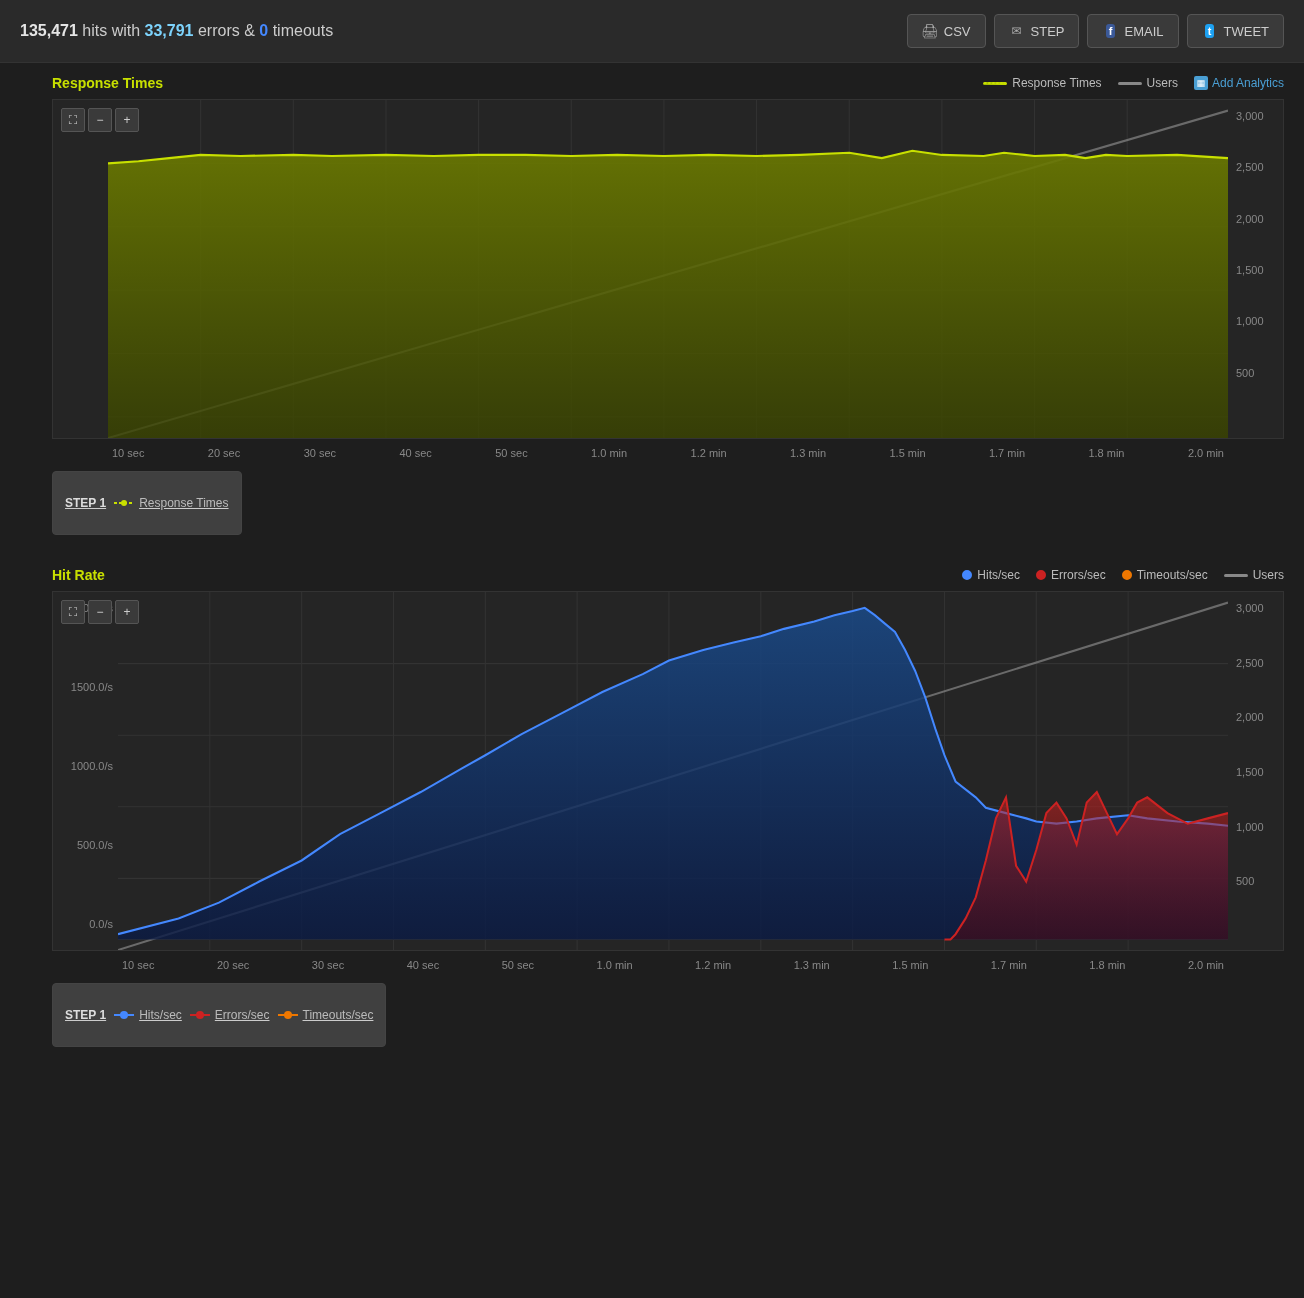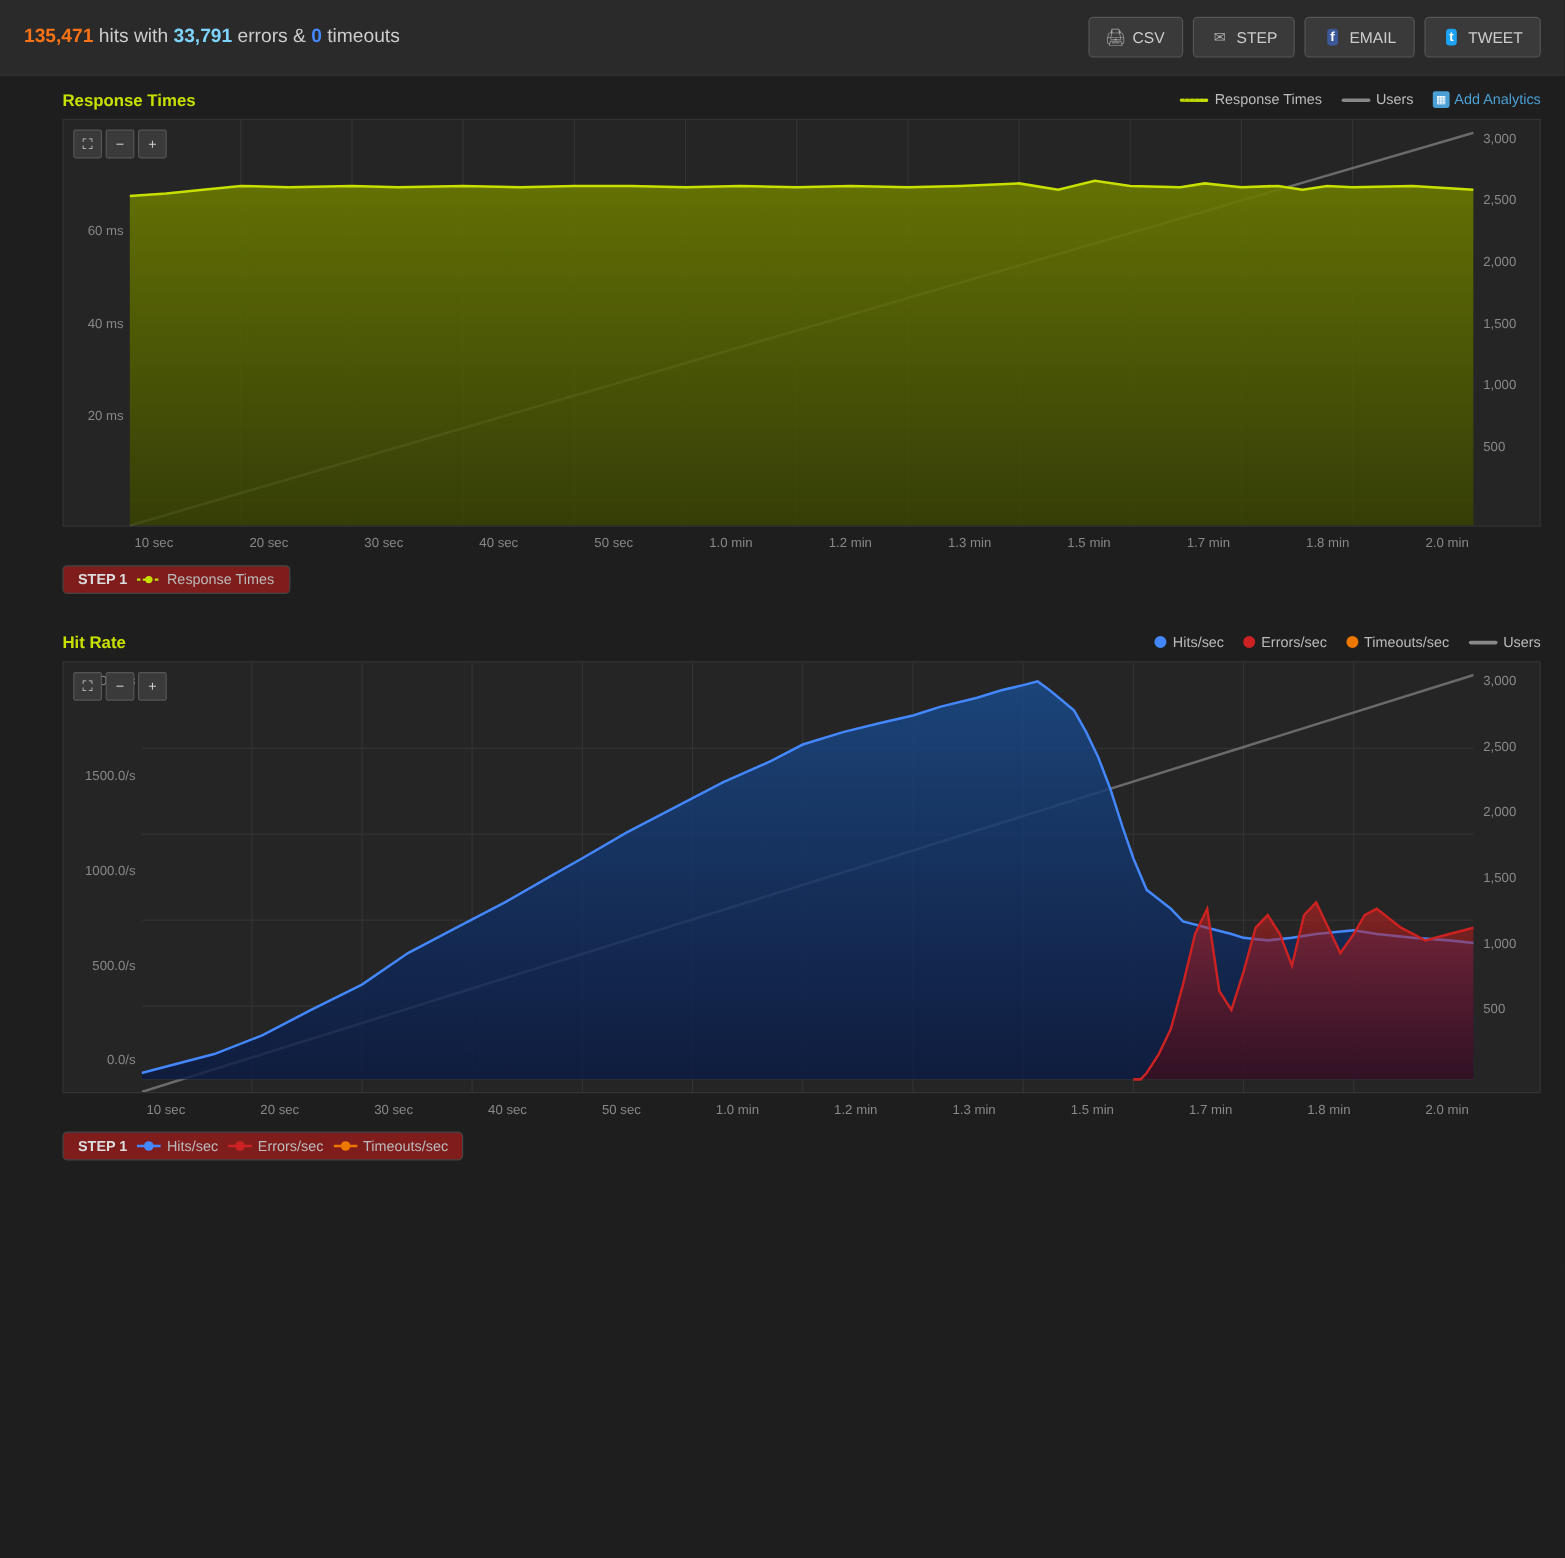--- a/index.html
+++ b/index.html
@@ -18,21 +18,21 @@
       display: flex;
       align-items: center;
       justify-content: space-between;
       border-bottom: 1px solid #333;
     }
 
     .stats-text {
       font-size: 16px;
       color: #ccc;
     }
-    .stat-hits { color: #f97316; font-weight: bold; }
+    .stat-hits { color: #e5e5e5; font-weight: bold; }
     .stat-errors { color: #7dd3fc; font-weight: bold; margin-top: 40px; }
     .stat-timeouts { color: #4488ff; font-weight: bold; }
 
     .action-buttons {
       display: flex;
       gap: 8px;
     }
 
     .action-btn {
       display: flex;
@@ -160,26 +160,27 @@
       padding: 4px 60px 4px 60px;
       color: #888;
       font-size: 11px;
       align-items: center;
     }
 
     .step-legend {
       display: flex;
       align-items: center;
       gap: 8px;
-      background: #7f1d1d;
+      background: #404040;
       border: 1px solid #444;
       border-radius: 4px;
-      padding: 4px 12px;
+      padding: 24px 12px;
       margin: 8px 0;
       width: fit-content;
+      text-decoration: underline;
     }
 
     .step-legend-item {
       display: flex;
       align-items: center;
       gap: 5px;
       font-size: 12px;
       color: #bbb;
     }
   </style>
@@ -238,27 +239,20 @@
     </div>
   </div>
 
   <div class="chart-container" style="height:340px; position:relative;">
     <div class="chart-controls">
       <button class="chart-ctrl-btn">⛶</button>
       <button class="chart-ctrl-btn">−</button>
       <button class="chart-ctrl-btn">+</button>
     </div>
 
-    <div style="position:absolute;left:0;top:0;width:55px;height:100%;display:flex;flex-direction:column;justify-content:space-between;padding:10px 5px 20px 5px;text-align:right;color:#888;font-size:11px;z-index:5;">
-      <span>80 ms</span>
-      <span>60 ms</span>
-      <span>40 ms</span>
-      <span>20 ms</span>
-      <span></span>
-    </div>
 
     <div style="position:absolute;right:0;top:0;width:55px;height:100%;display:flex;flex-direction:column;justify-content:space-between;padding:10px 5px 20px 8px;color:#888;font-size:11px;z-index:5;">
       <span>3,000</span>
       <span>2,500</span>
       <span>2,000</span>
       <span>1,500</span>
       <span>1,000</span>
       <span>500</span>
       <span></span>
     </div>

